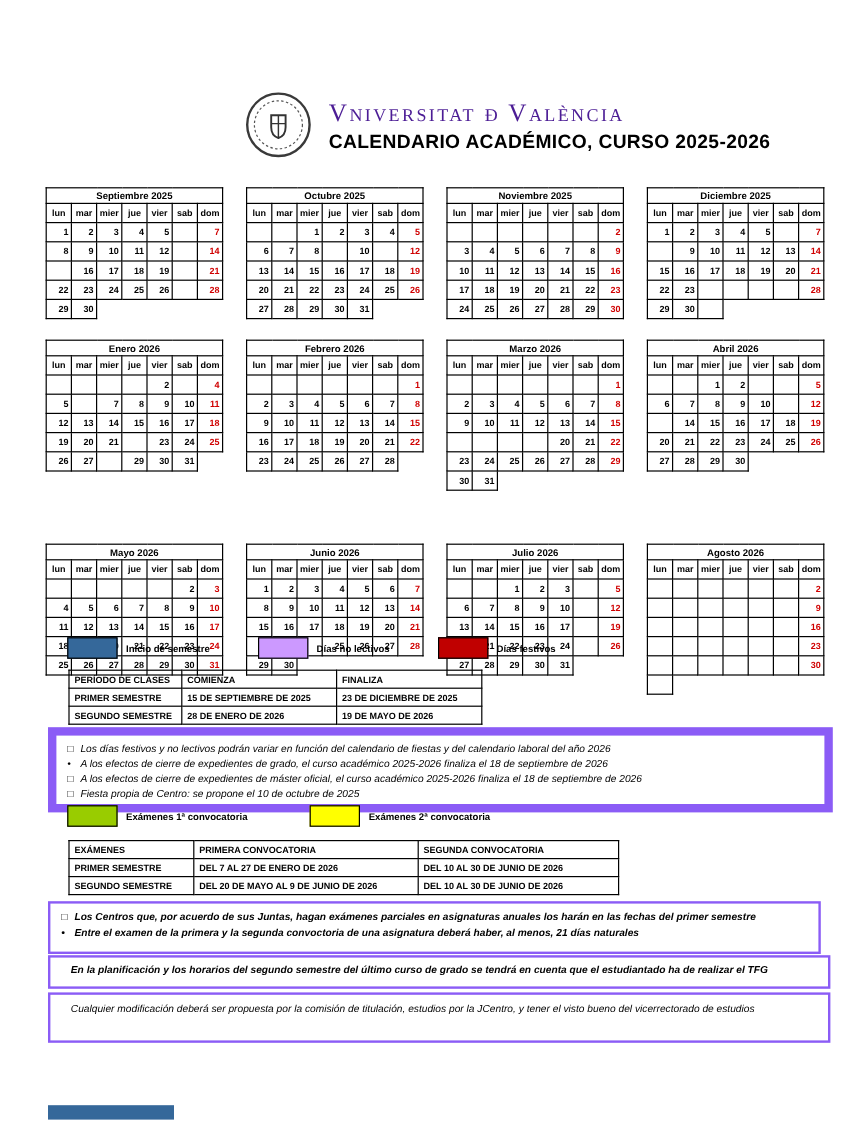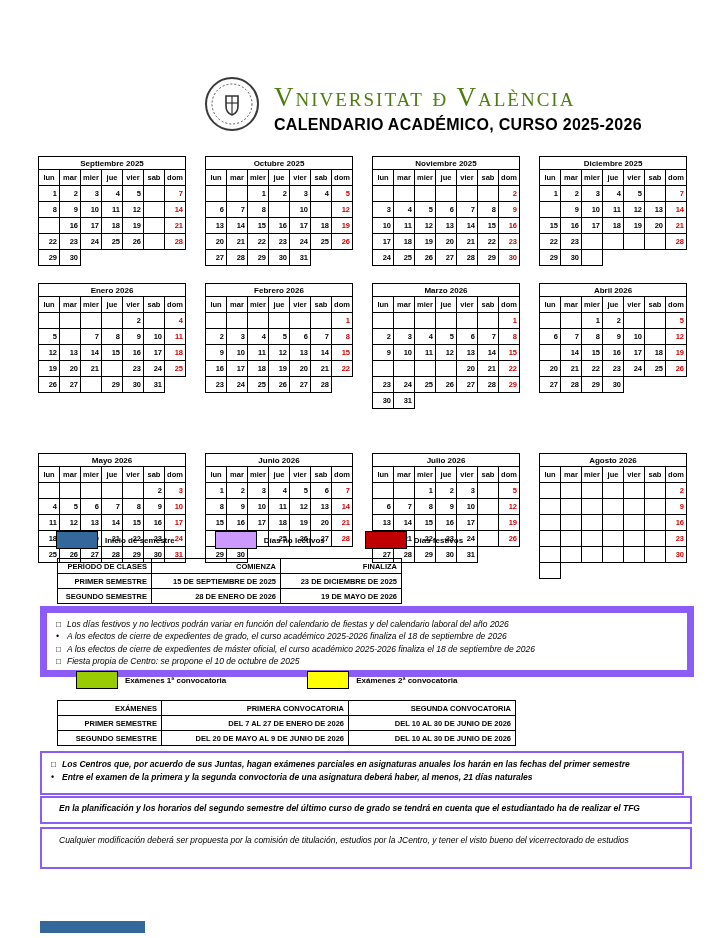--- a/index.html
+++ b/index.html
@@ -3,21 +3,21 @@
 <meta charset="utf-8">
 <style>
   html,body{margin:0;padding:0;background:#ffffff;}
   body{width:717px;height:938px;position:relative;font-family:"Liberation Sans",sans-serif;color:#000;}
   .page{position:absolute;inset:0;background:#fff;}
 
   
   .header{position:absolute;top:76px;left:204px;display:flex;gap:14px;align-items:flex-start;}
   .logo{width:56px;height:56px;}
   .header-text{padding-top:8px;}
-  .uni-name{font-family:"Liberation Serif",serif;font-variant:small-caps;font-size:27px;letter-spacing:2px;color:#4d7c0f;line-height:1;}
+  .uni-name{font-family:"Liberation Serif",serif;font-variant:small-caps;font-size:21px;letter-spacing:2px;color:#4c1d95;line-height:1;}
   .subtitle{font-weight:bold;font-size:16px;margin-top:5px;letter-spacing:.3px;}
 
   
   .cal-row{position:absolute;left:38px;display:flex;column-gap:19px;align-items:flex-start;}
   #cal-row-1{top:144px;margin-top:12px;} #cal-row-2{top:283px;} #cal-row-3{top:405px;margin-top:48px;}
 
   table.cal{border-collapse:collapse;table-layout:fixed;}
   table.cal td{border:1px solid #000;width:18px;height:15px;font-size:7.5px;font-weight:bold;
     text-align:right;padding:0 2px 0 0;background:#fff;overflow:hidden;white-space:nowrap;}
   table.cal tr.title td{text-align:center;font-size:8px;height:12px;padding:0;}
@@ -25,30 +25,30 @@
   td.cell-d{color:var(--c-sunday);}
   td.cell-f{background:var(--c-holiday);color:#fff;}
   td.cell-v{background:var(--c-nonteach);}
   td.cell-i{background:var(--c-start);color:#fff;}
   td.cell-g{background:var(--c-exam1);}
   td.cell-y{background:var(--c-exam2);}
 
   
   .legend{position:absolute;display:flex;align-items:center;}
   #legend-days{top:531px;left:56px;gap:40px;align-items:flex-end;}
-  #legend-exams{top:671px;left:56px;gap:81px;margin-left:20px;}
+  #legend-exams{top:671px;left:56px;gap:52px;}
   .legend-item{display:flex;align-items:center;gap:7px;}
   .swatch{width:40px;height:16px;border:1px solid #000;display:inline-block;}
   .sw-start{background:var(--c-start);} .sw-nonteach{background:var(--c-nonteach);}
   .sw-holiday{background:var(--c-holiday);} .sw-exam1{background:var(--c-exam1);} .sw-exam2{background:var(--c-exam2);}
   .legend-label{font-weight:bold;font-size:8px;}
 
   
   table.info{border-collapse:collapse;position:absolute;}
-  table.info td{border:1px solid #000;font-size:7.5px;font-weight:bold;text-align:right;height:14px;padding:0 4px;}
+  table.info td{border:1px solid #000;font-size:7.5px;font-weight:bold;text-align:left;height:14px;padding:0 4px;}
   #class-table{top:558px;left:57px;}
   #class-table td:nth-child(1){width:85px;} #class-table td:nth-child(2){width:120px;} #class-table td:nth-child(3){width:112px;}
   #exam-table{top:700px;left:57px;}
   #exam-table td:nth-child(1){width:95px;} #exam-table td:nth-child(2){width:178px;} #exam-table td:nth-child(3){width:158px;}
 
   
   .note-box{position:absolute;left:40px;width:622px;border:7px solid #8b5cf6;padding:5px 9px;font-size:8.5px;}
   #notes-box{top:606px;height:47px;font-style:italic;line-height:1.45;}
   #box1{top:751px;height:30px;border-width:2px;font-style:italic;font-weight:bold;line-height:1.55;}
   #box2{top:796px;height:14px;border-width:2px;font-style:italic;font-weight:bold;display:flex;align-items:flex-start;padding-left:17px;}

